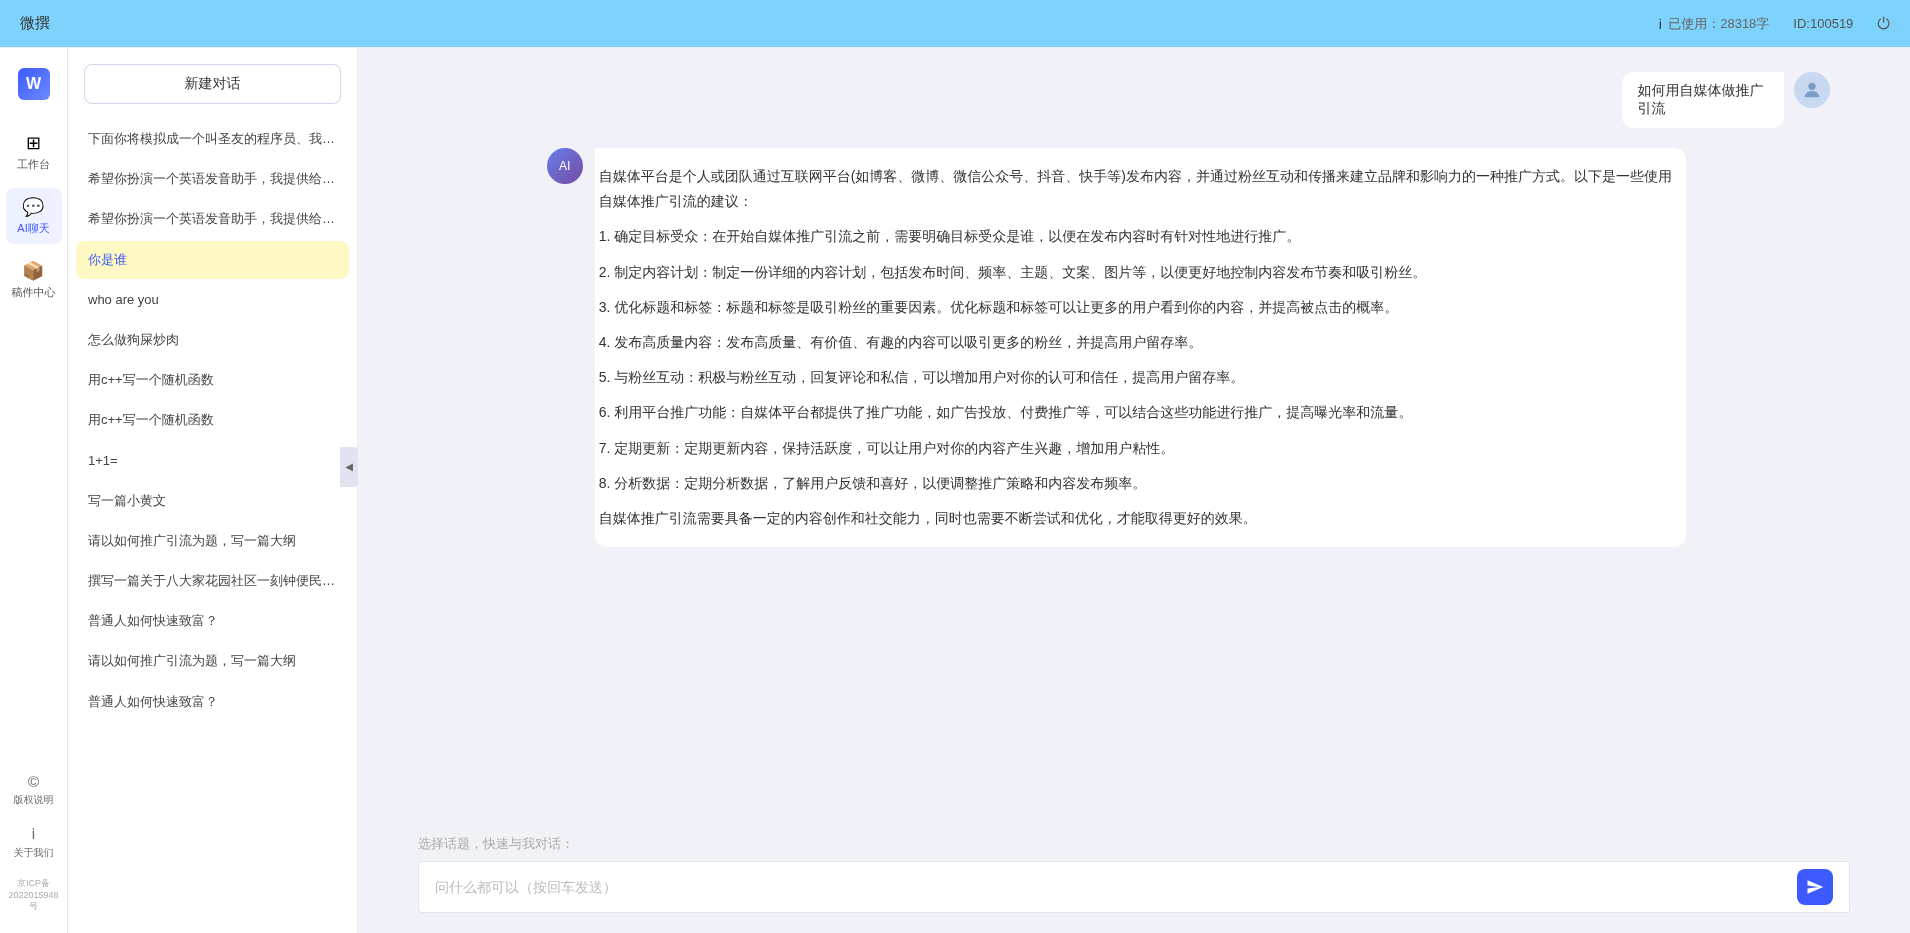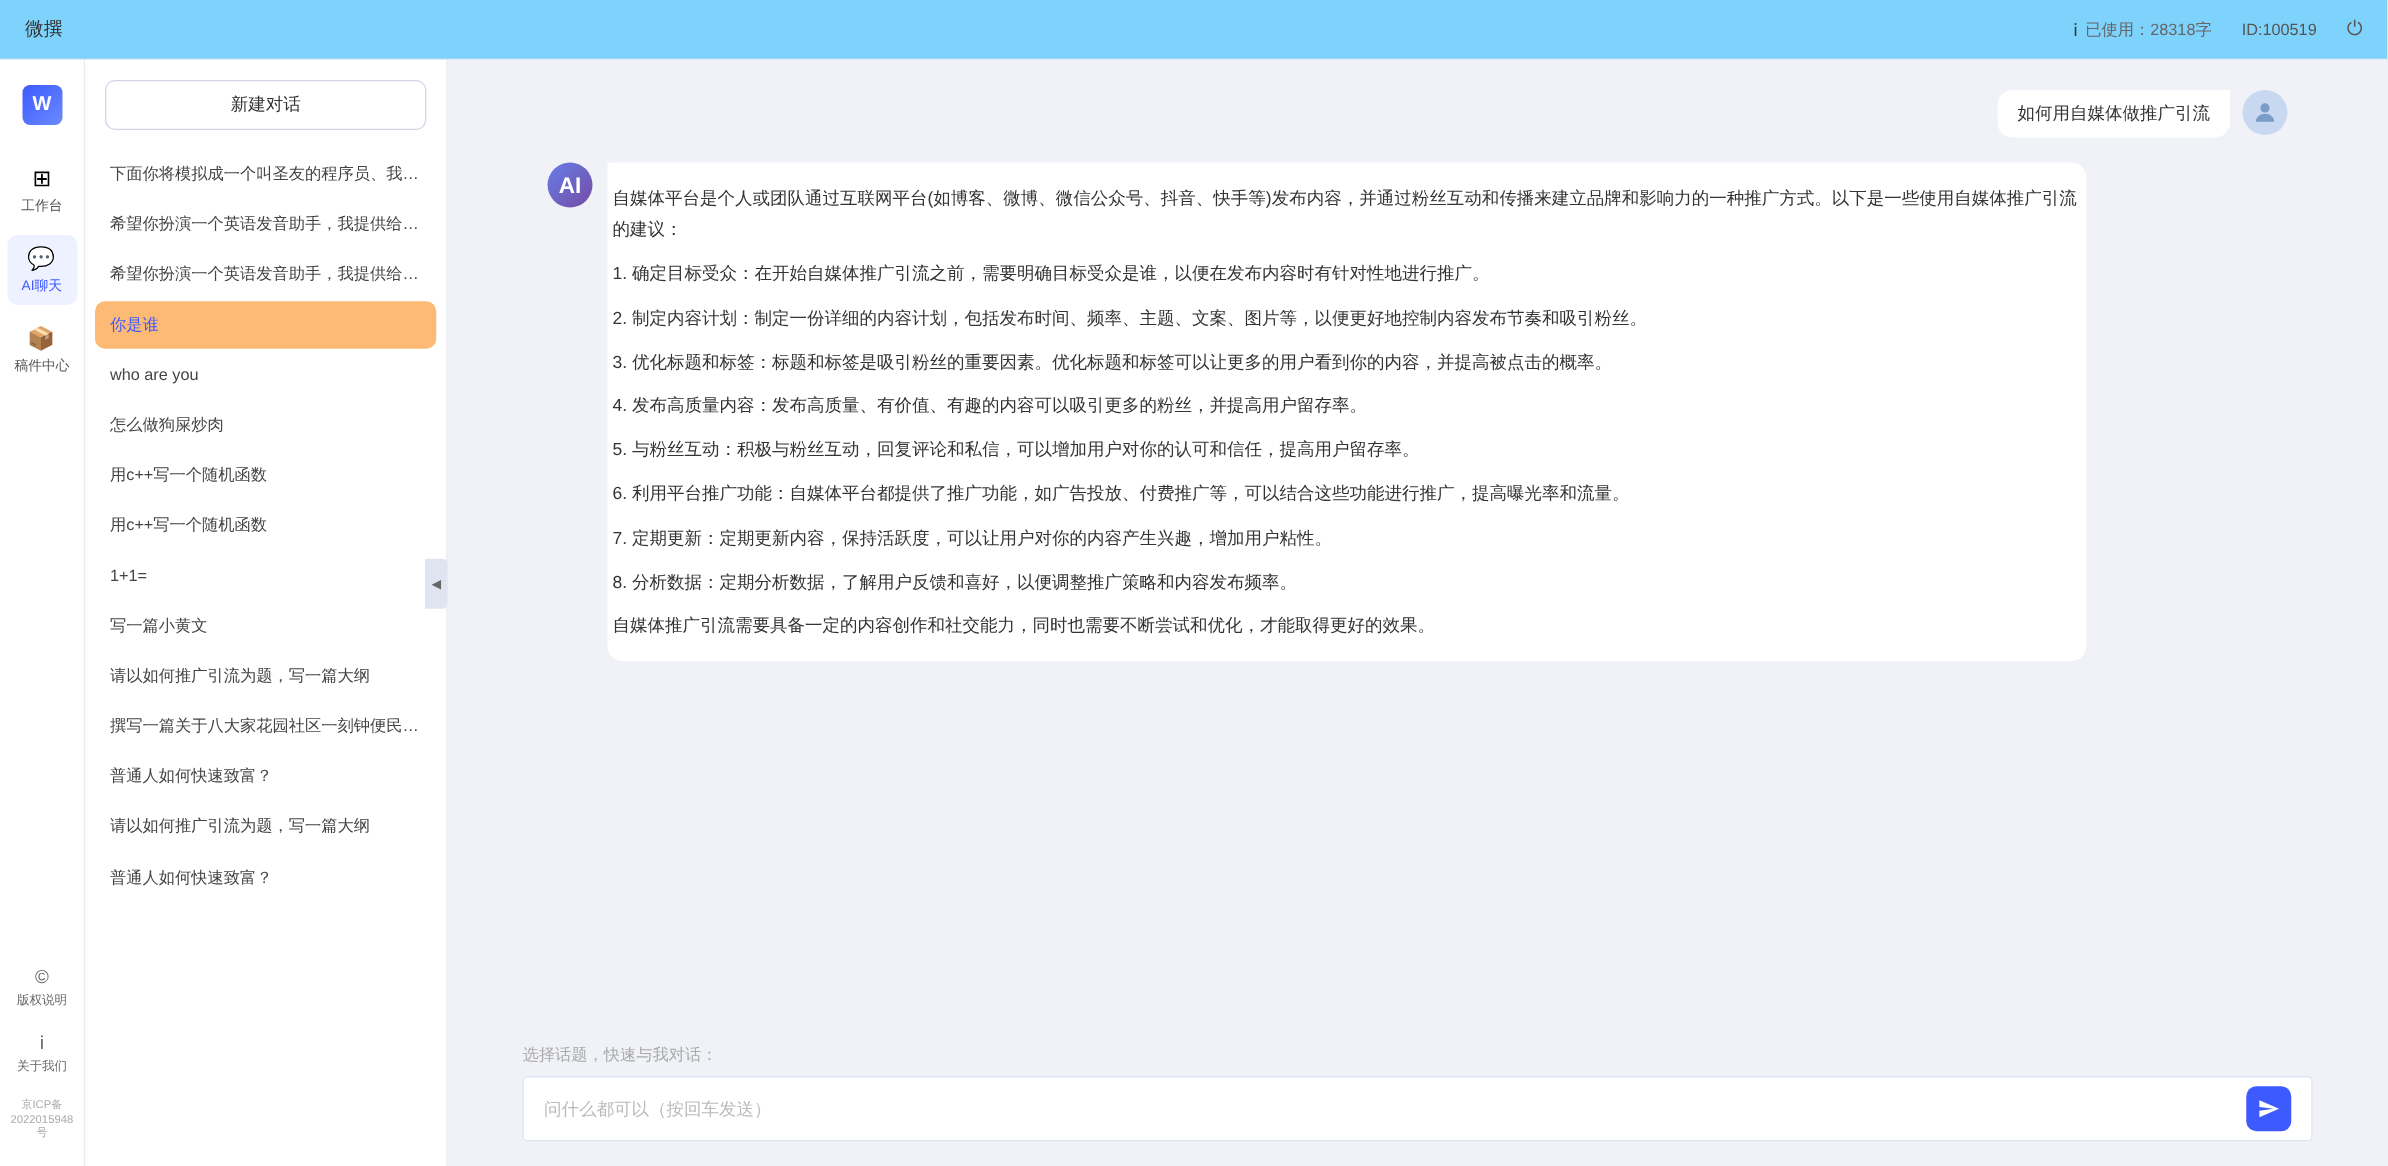--- a/index.html
+++ b/index.html
@@ -135,21 +135,21 @@
       border-radius: 8px;
       cursor: pointer;
       font-size: 13px;
       color: #444;
       line-height: 1.4;
       margin-bottom: 2px;
       white-space: nowrap;
       overflow: hidden;
       text-overflow: ellipsis;
     }
-    .history-item.active { background: #fdba74; color: #3d5aff; }
+    .history-item.active { background: #fef9c3; color: #3d5aff; }
 
     
     #collapse-btn {
       position: absolute;
       left: 340px;
       top: 50%;
       transform: translateY(-50%);
       width: 18px;
       height: 40px;
       background: #e0e3f0;
@@ -171,20 +171,21 @@
       background: #f0f2f7;
       overflow: hidden;
     }
     #chat-messages {
       flex: 1;
       overflow-y: auto;
       padding: 24px 80px;
       display: flex;
       flex-direction: column;
       gap: 20px;
+      align-items: flex-end;
     }
 
     
     .msg-user {
       display: flex;
       align-items: flex-start;
       justify-content: flex-end;
       gap: 10px;
     }
     .msg-user .msg-content {
@@ -214,23 +215,23 @@
       gap: 12px;
     }
     .msg-ai .ai-avatar {
       width: 36px;
       height: 36px;
       border-radius: 50%;
       background: linear-gradient(135deg, #667eea, #764ba2);
       display: flex;
       align-items: center;
       justify-content: center;
-      font-size: 18px;
+      font-size: 12px;
       color: #fff;
-      font-weight: bold;
+      font-weight: normal;
       flex-shrink: 0;
     }
     .msg-ai .msg-content {
       background: #fff;
       border-radius: 2px 12px 12px 12px;
       padding: 16px 4px;
       font-size: 14px;
       color: #333;
       line-height: 1.8;
       max-width: 85%;

